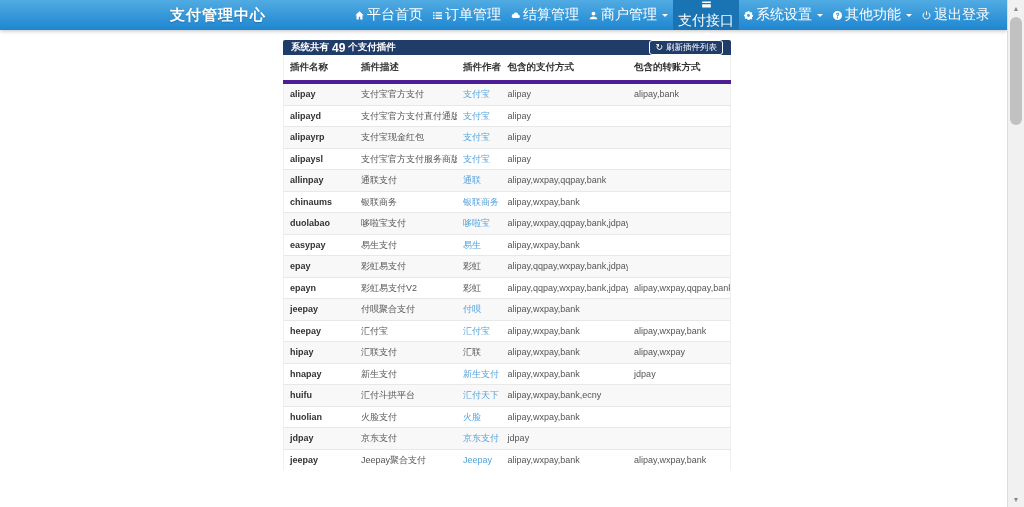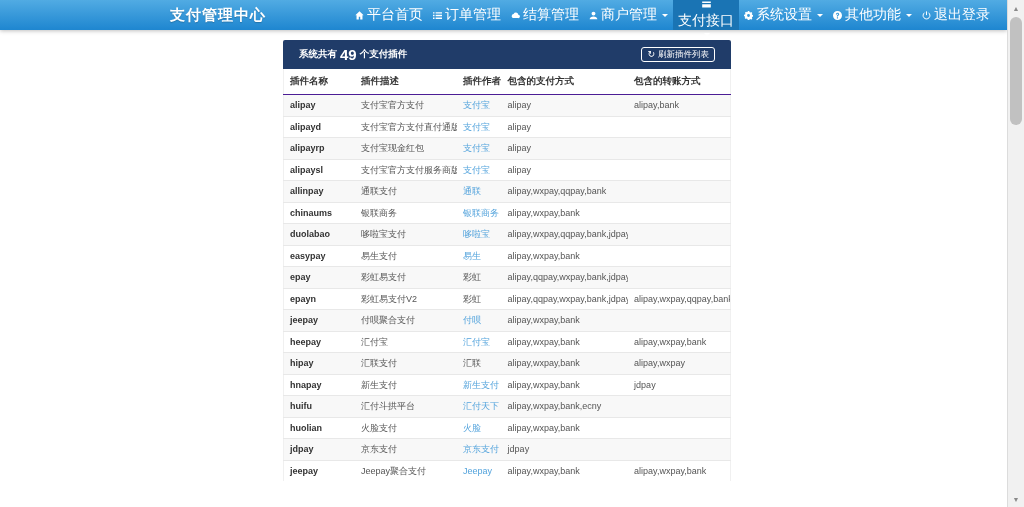--- a/index.html
+++ b/index.html
@@ -30,38 +30,38 @@
   .nav-item.active{background:var(--navbar-active);flex-direction:column;}
   .icn{width:9px;height:9px;display:inline-block;color:#fff;flex:0 0 auto;}
   .icn svg{width:9px;height:9px;display:block;}
   .caret{
     width:0;height:0;border-top:3px solid #fff;
     border-left:3px solid transparent;border-right:3px solid transparent;margin-left:2px;
   }
   
   .panel{width:448px;margin:10px 0 0 283px;}
   .panel-heading{
-    background:var(--panel-header-bg);color:#fff;height:29px;
+    background:var(--panel-header-bg);color:#fff;height:15px;
     display:flex;align-items:center;justify-content:space-between;
-    padding:0 16px;border-radius:2px 2px 0 0;font-size:9.5px;font-weight:bold;
+    padding:0 8px;border-radius:2px 2px 0 0;font-size:9.5px;font-weight:bold;
   }
   .heading-text{display:flex;align-items:center;white-space:nowrap;}
-  .heading-text b{font-size:15px;margin:0 3px;}
+  .heading-text b{font-size:12px;margin:0 3px;}
   .refresh-btn{
     background:transparent;border:1px solid #fff;color:#fff;font-size:8.5px;
     border-radius:3px;padding:2px 5px;display:flex;align-items:center;gap:3px;
     cursor:pointer;font-family:inherit;line-height:1;white-space:nowrap;
   }
   .refresh-ico{font-size:9px;line-height:1;}
   
   table{width:100%;border-collapse:collapse;table-layout:fixed;background:#fff;
         border-left:1px solid #f0f0f0;border-right:1px solid #f0f0f0;}
   th{
     font-size:9.5px;color:#333;text-align:left;padding:6px 6px;
-    border-bottom:1px solid #4c1d95;font-weight:bold;white-space:nowrap;overflow:hidden;
+    border-bottom:4px solid #4c1d95;font-weight:bold;white-space:nowrap;overflow:hidden;
   }
   td{
     font-size:9px;color:#555;padding:5px 6px;border-top:1px solid var(--border);
     line-height:10.5px;white-space:nowrap;overflow:hidden;
   }
   tbody tr:first-child td{border-top:none;}
   tbody tr:nth-child(odd){background:var(--stripe);}
   td.name{font-weight:bold;color:#333;}
   .author-link{color:var(--link);text-decoration:none;cursor:pointer;}
   

